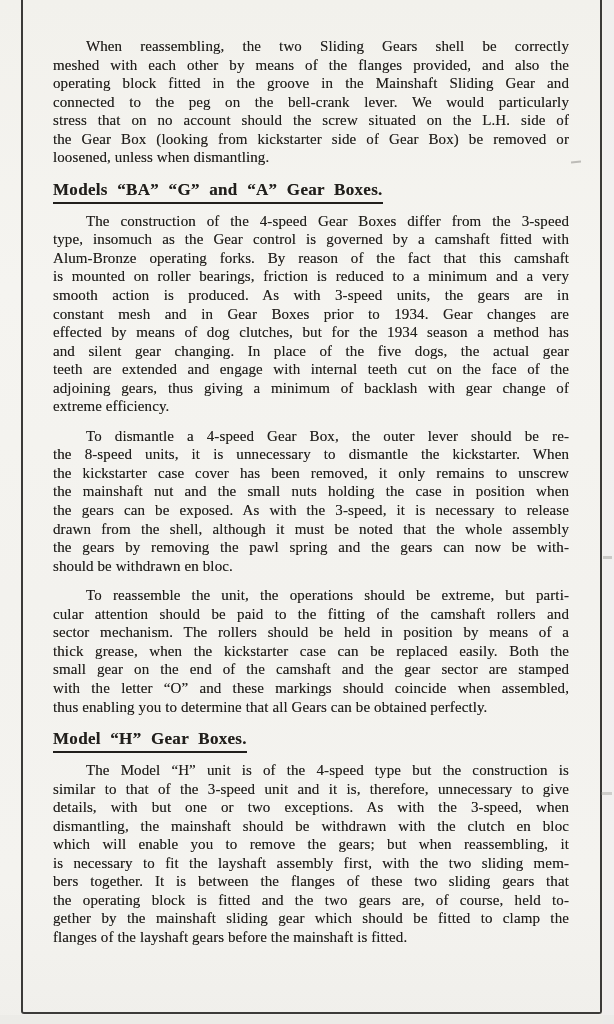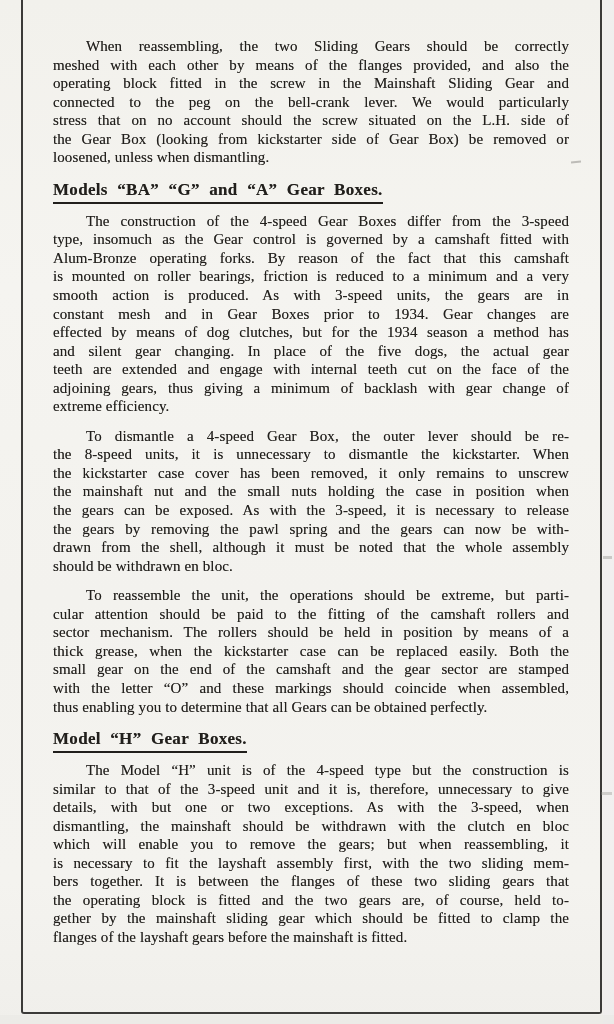--- a/index.html
+++ b/index.html
@@ -67,23 +67,23 @@
 <div class="edge-right-shade"></div>
 <div class="edge-bottom-shade"></div>
 <div class="frame"></div>
 <div class="artifact dash-1"></div>
 <div class="artifact tick-1"></div>
 <div class="artifact tick-2"></div>
 
 <div class="content">
 
   <div class="para">
-      <div class="line">When reassembling, the two Sliding Gears should be correctly</div>
+      <div class="line">When reassembling, the two Sliding Gears shell be correctly</div>
       <div class="line">meshed with each other by means of the flanges provided, and also the</div>
-      <div class="line">operating block fitted in the screw in the Mainshaft Sliding Gear and</div>
+      <div class="line">operating block fitted in the groove in the Mainshaft Sliding Gear and</div>
       <div class="line">connected to the peg on the bell-crank lever.  We would particularly</div>
       <div class="line">stress that on no account should the screw situated on the L.H. side of</div>
       <div class="line">the Gear Box (looking from kickstarter side of Gear Box) be removed or</div>
       <div class="line last">loosened, unless when dismantling.</div>
     </div>
 
   <div class="heading">
     <span class="heading-text">Models “BA” “G” and “A” Gear Boxes.</span>
   </div>
 
@@ -100,22 +100,22 @@
       <div class="line">adjoining gears, thus giving a minimum of backlash with gear change of</div>
       <div class="line last">extreme efficiency.</div>
     </div>
 
   <div class="para">
       <div class="line">To dismantle a 4-speed Gear Box, the outer lever should be re-</div>
       <div class="line">the 8-speed units, it is unnecessary to dismantle the kickstarter.  When</div>
       <div class="line">the kickstarter case cover has been removed, it only remains to unscrew</div>
       <div class="line">the mainshaft nut and the small nuts holding the case in position when</div>
       <div class="line">the gears can be exposed.  As with the 3-speed, it is necessary to release</div>
+      <div class="line">drawn from the shell, although it must be noted that the whole assembly</div>
       <div class="line">the gears by removing the pawl spring and the gears can now be with-</div>
-      <div class="line">drawn from the shell, although it must be noted that the whole assembly</div>
       <div class="line last">should be withdrawn en bloc.</div>
     </div>
 
   <div class="para">
       <div class="line">To reassemble the unit, the operations should be extreme, but parti-</div>
       <div class="line">cular attention should be paid to the fitting of the camshaft rollers and</div>
       <div class="line">sector mechanism.  The rollers should be held in position by means of a</div>
       <div class="line">thick grease, when the kickstarter case can be replaced easily.  Both the</div>
       <div class="line">small gear on the end of the camshaft and the gear sector are stamped</div>
       <div class="line">with the letter “O” and these markings should coincide when assembled,</div>

